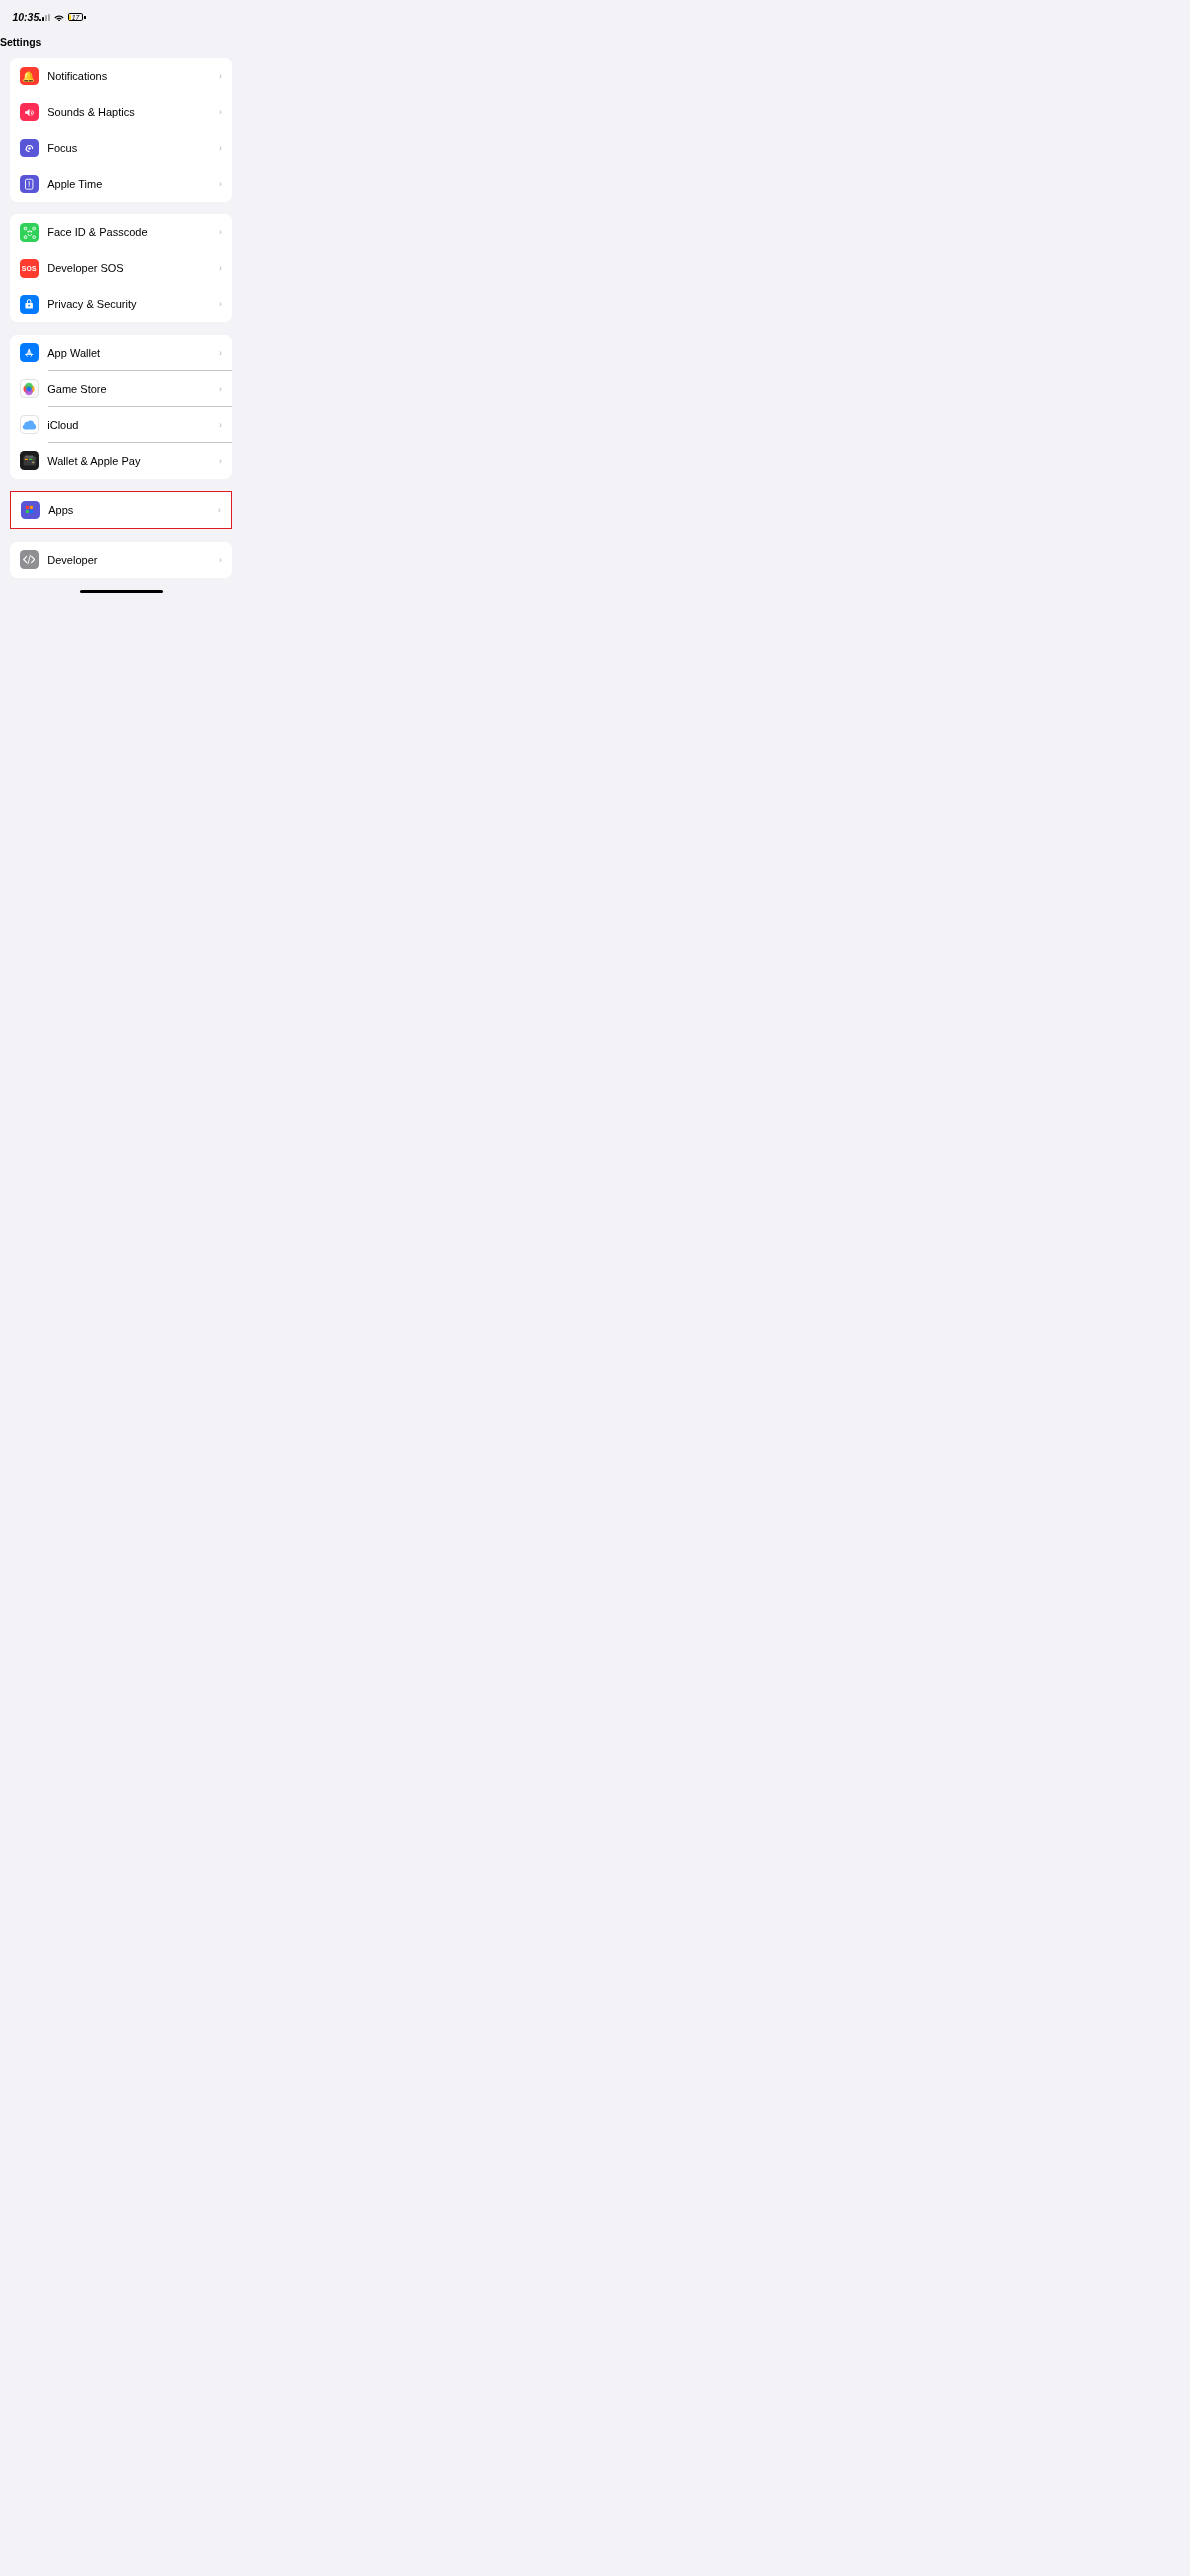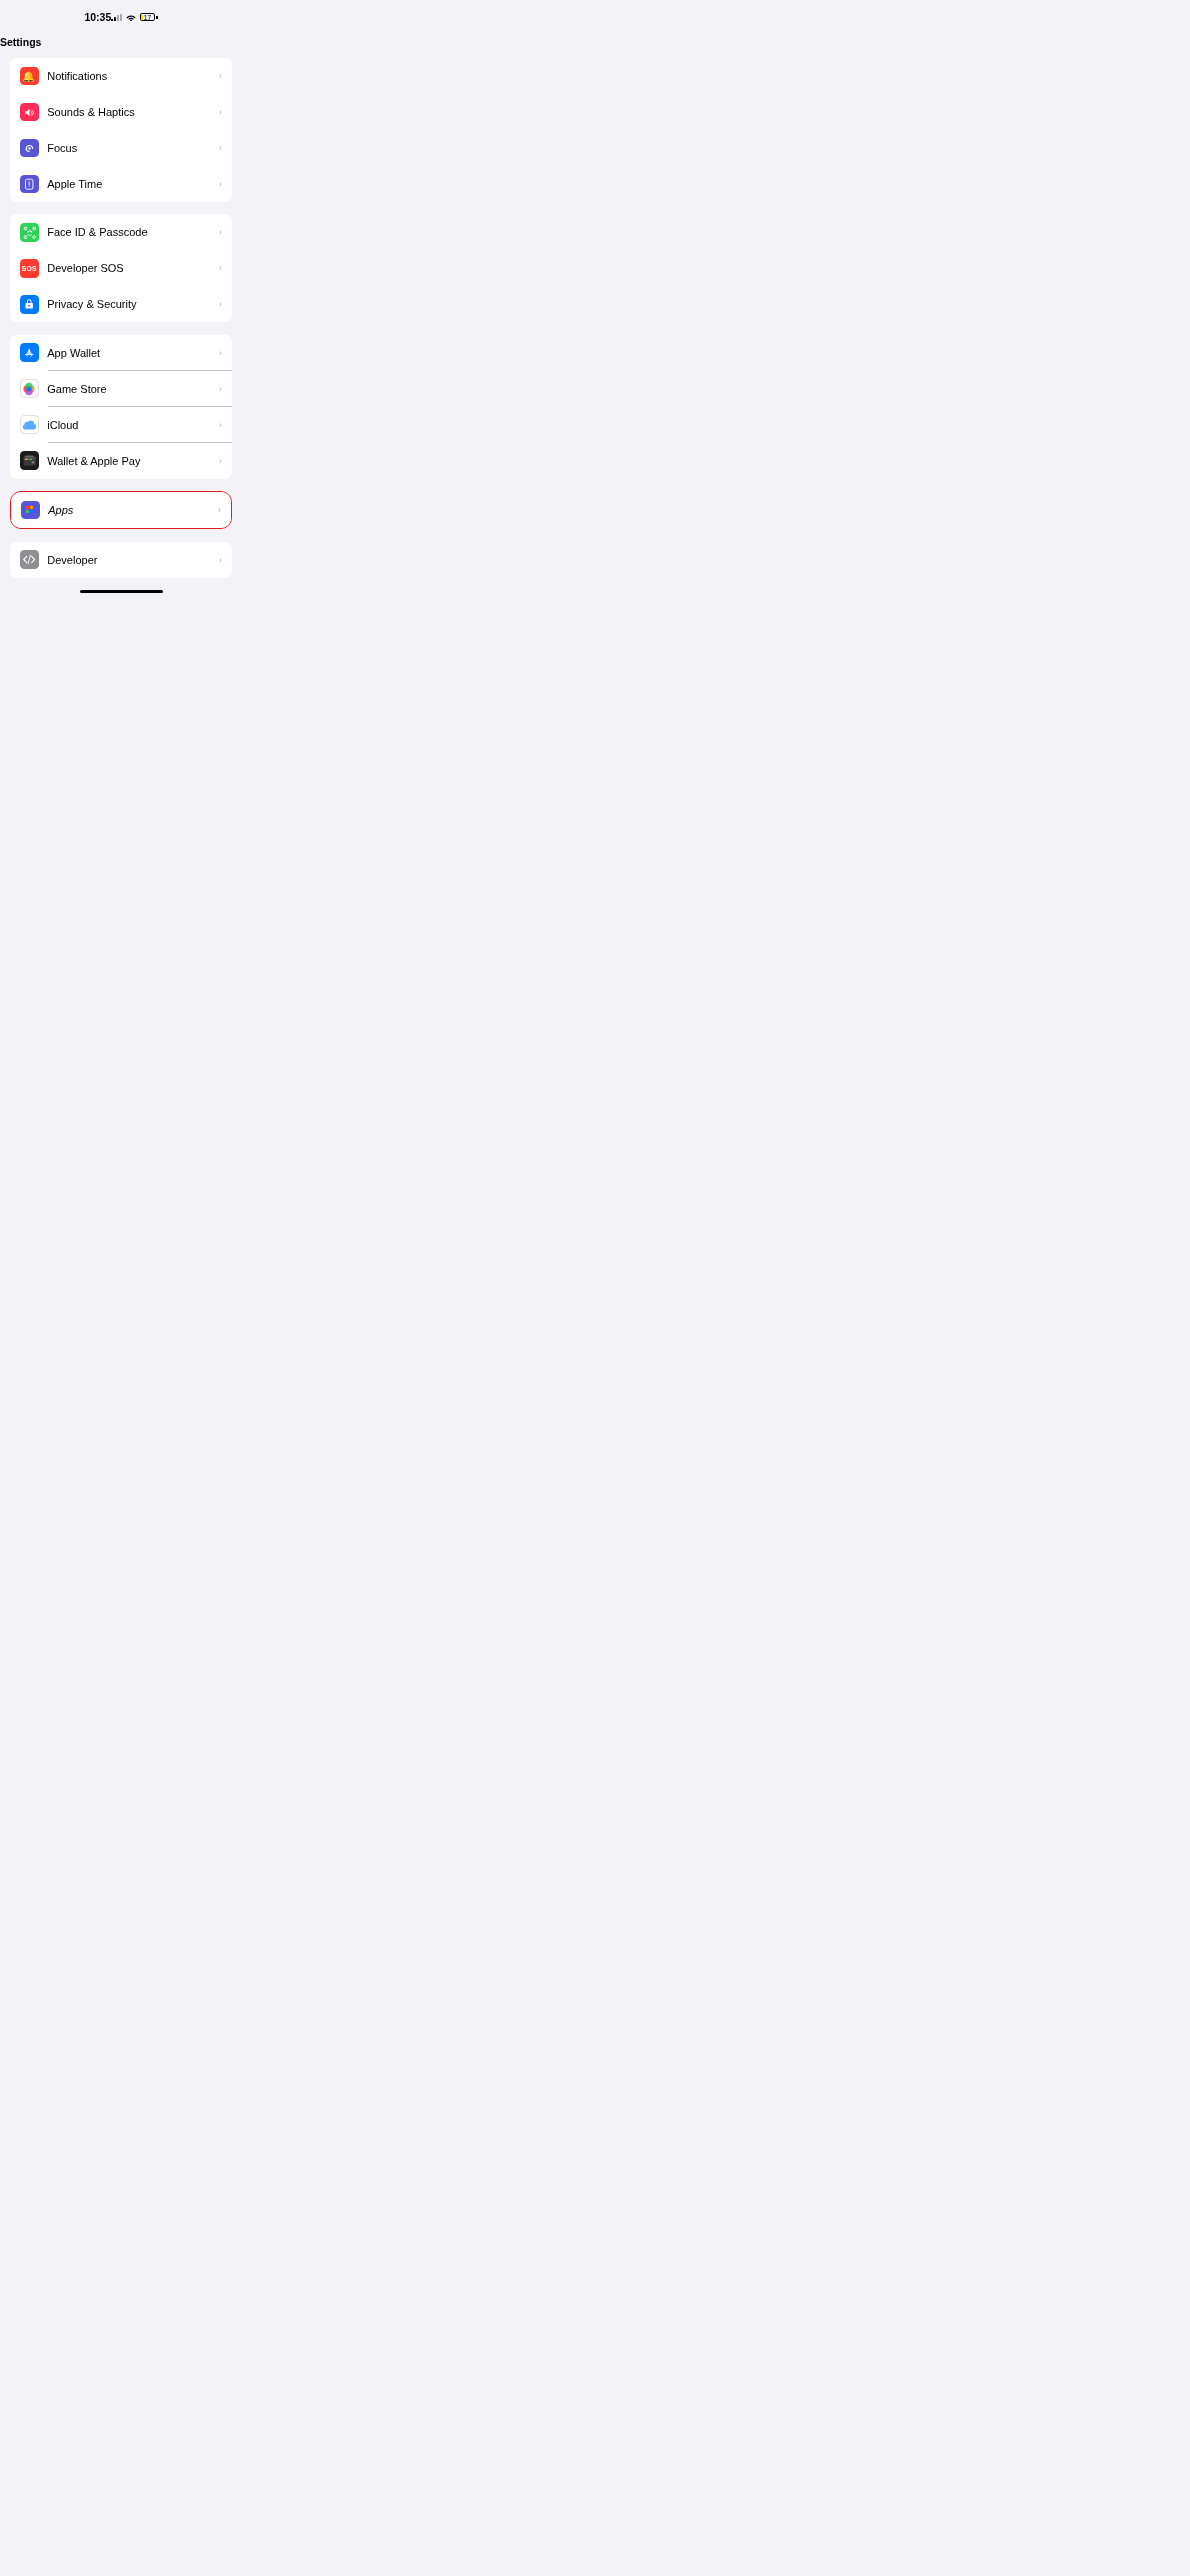--- a/index.html
+++ b/index.html
@@ -10,24 +10,25 @@
       font-family: -apple-system, BlinkMacSystemFont, 'SF Pro Text', 'Helvetica Neue', Arial, sans-serif;
       width: 242px;
       min-height: 523px;
       position: relative;
       overflow-x: hidden;
     }
 
     
     .status-bar {
       display: flex;
-      justify-content: center;
+      justify-content: flex-start;
       align-items: center;
       padding: 8.7px 12.4px 5px 12.4px;
       height: 31px;
+      font-style: italic;
     }
 
     .status-time {
       font-size: 10.5px;
       font-weight: 600;
       color: #000;
     }
 
     .status-icons {
       display: flex;
@@ -107,22 +108,21 @@
     
     .settings-group {
       background: #fff;
       border-radius: 7.4px;
       margin: 0 10px 12.4px 10px;
       overflow: hidden;
     }
 
     .settings-group.highlighted {
       border: 1.5px solid #e0191e;
-      border-radius: 11px;
-      font-style: italic;
+      border-radius: 0;
     }
 
     .settings-row {
       display: flex;
       align-items: center;
       padding: 6.8px 10px;
       min-height: 36px;
       position: relative;
       cursor: pointer;
       background: #fff;

